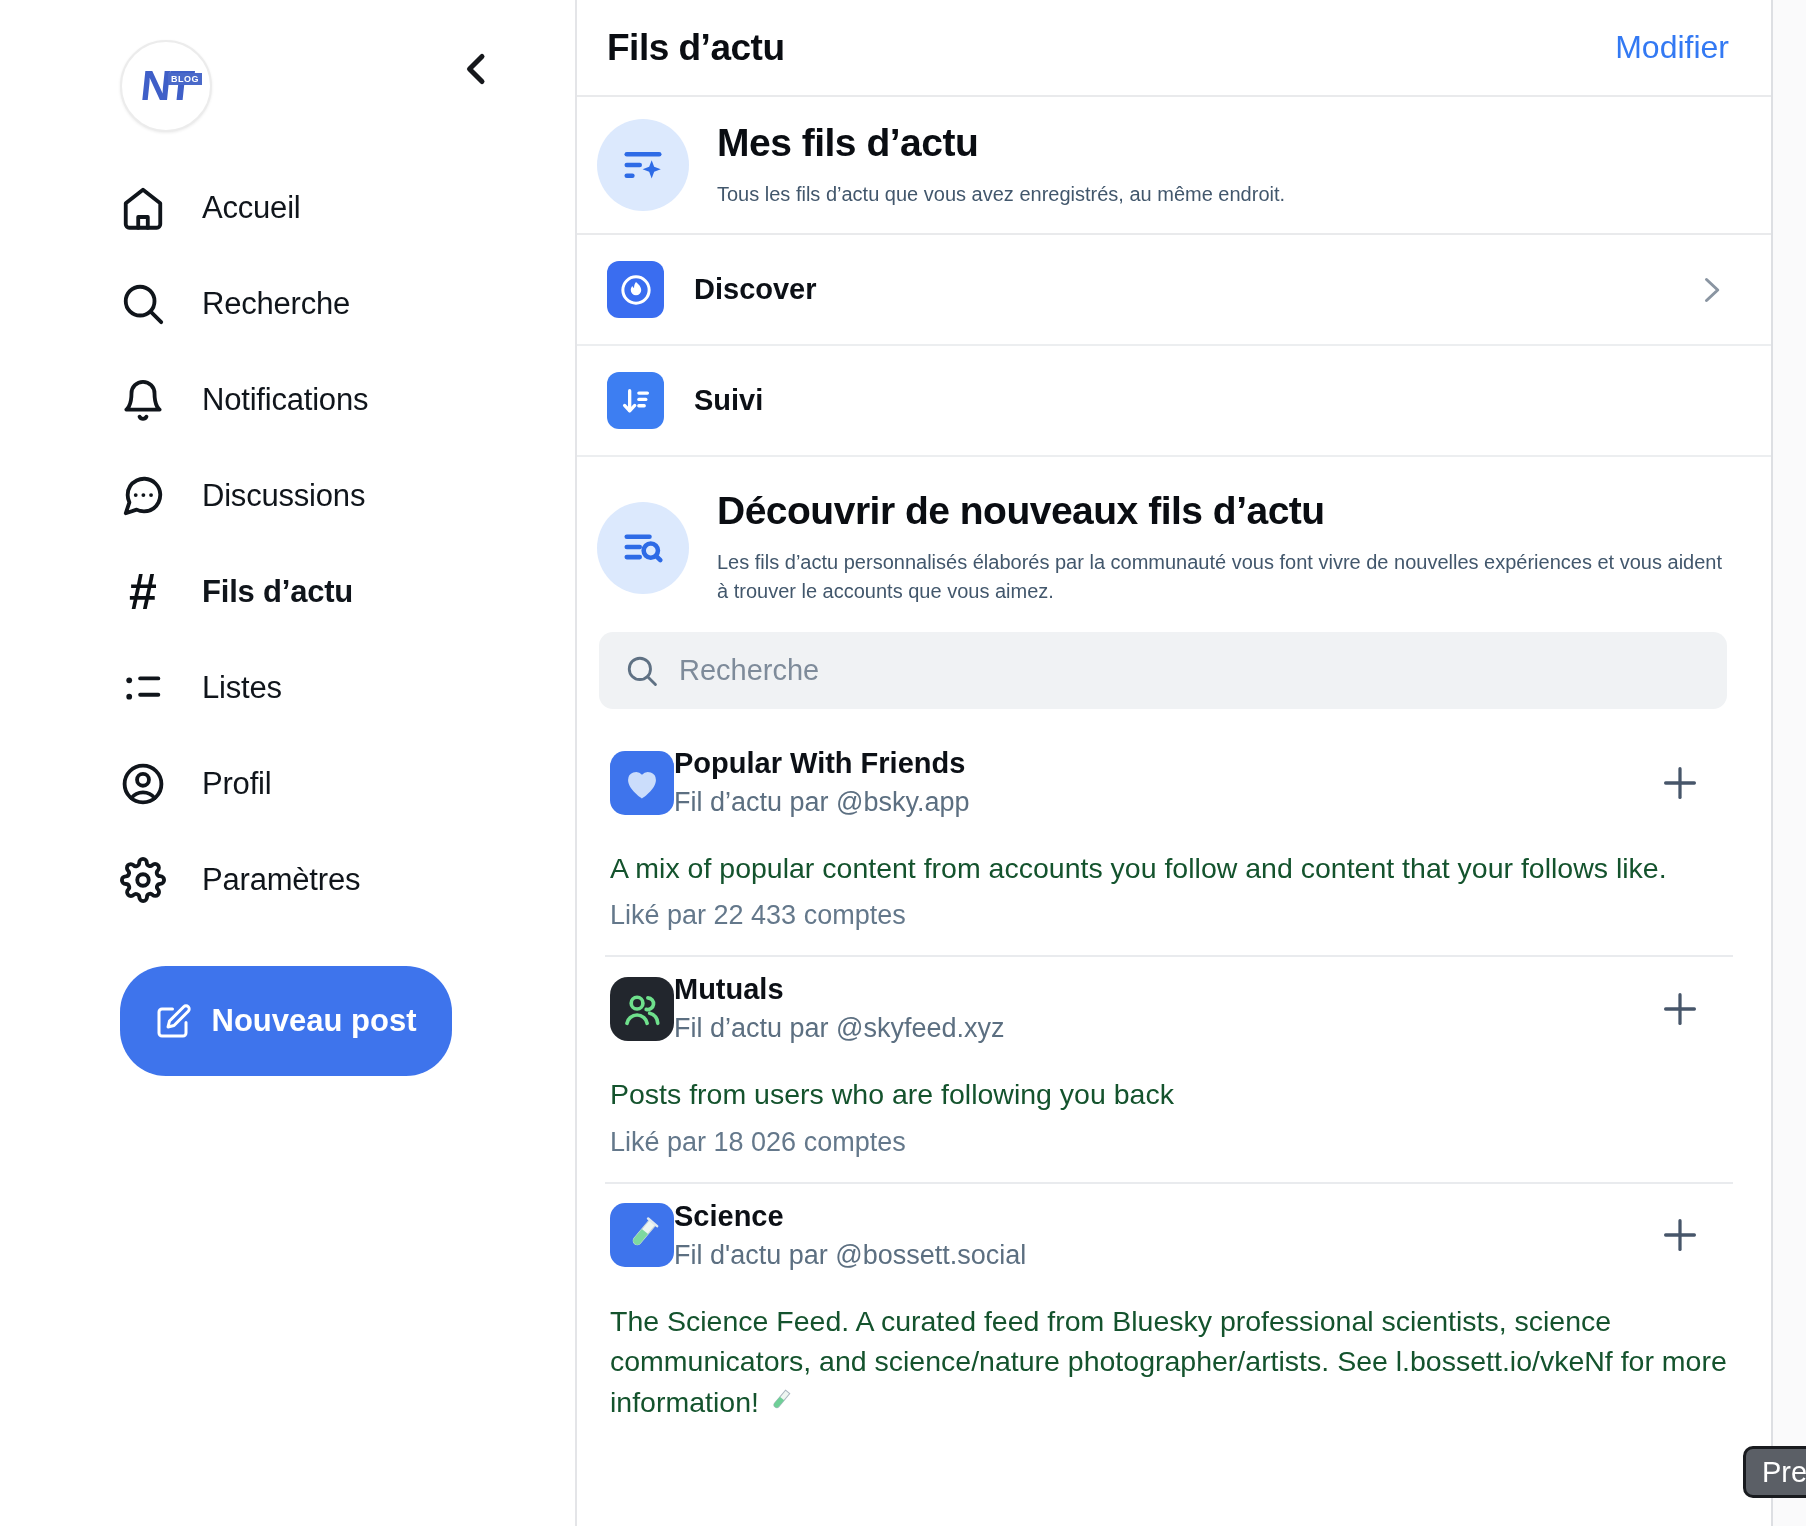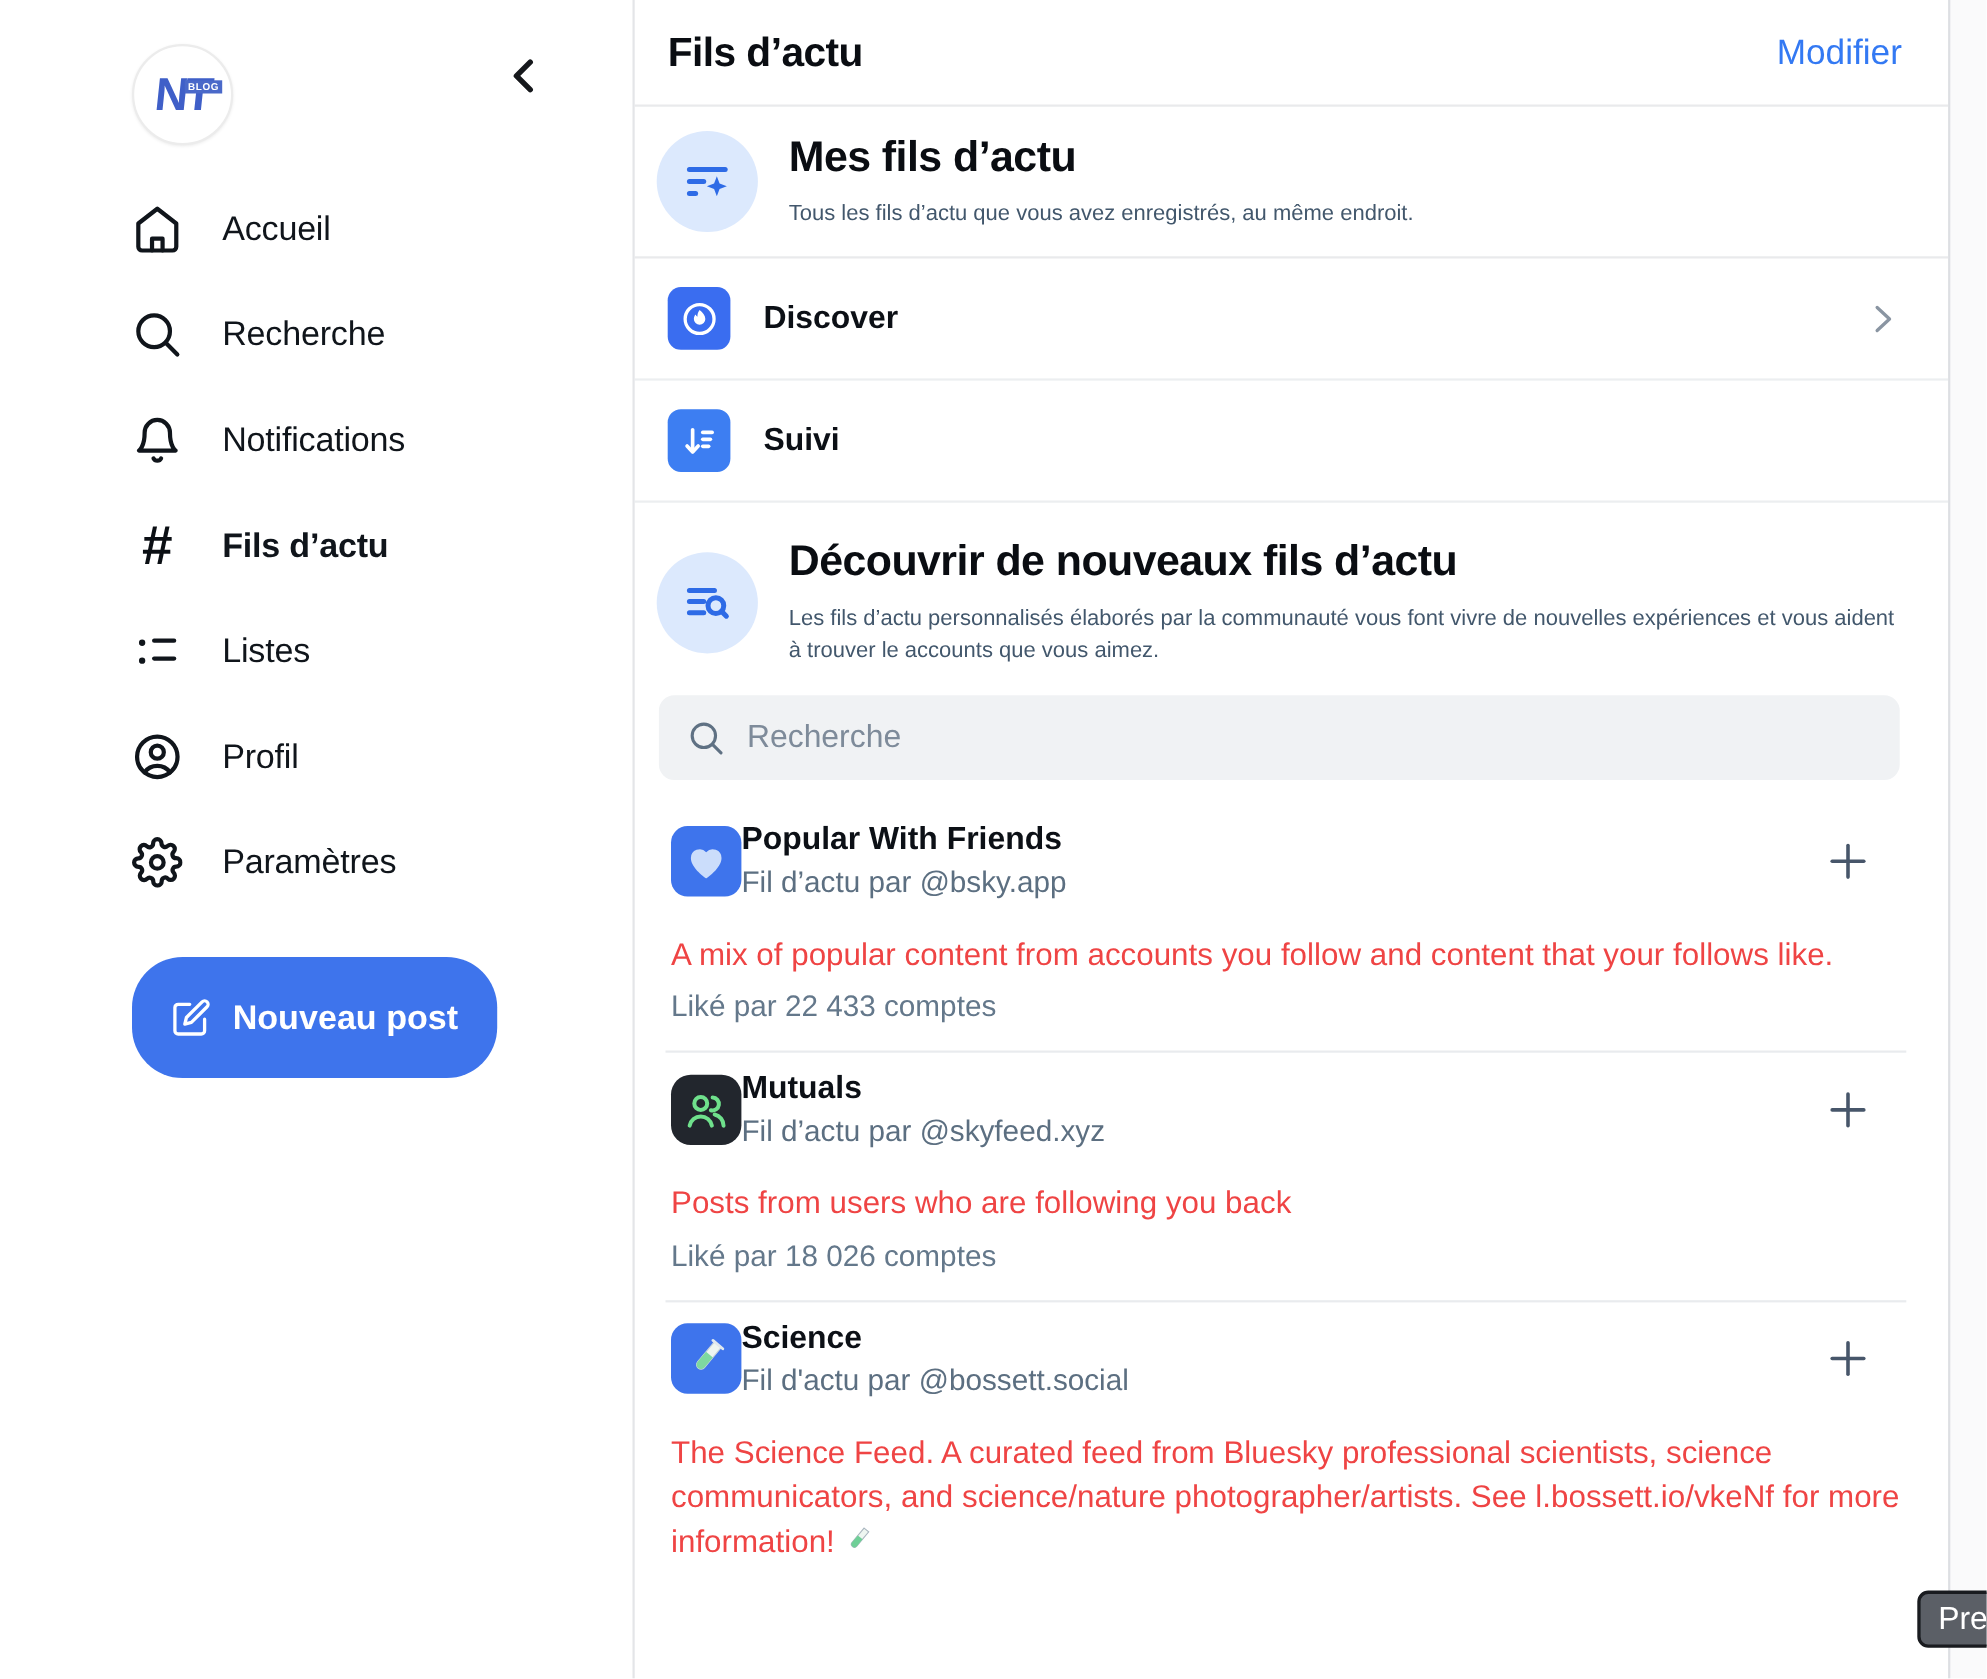--- a/index.html
+++ b/index.html
@@ -63,21 +63,21 @@
 
   .feedcard{margin:0 38px 0 28px;padding:16px 2px 24px 5px;border-bottom:2px solid #e9ebee;}
   .feedcard:last-child{border-bottom:none;}
   .feedhead{display:flex;align-items:center;position:relative;}
   .avatar-tile{width:64px;height:64px;border-radius:15px;display:flex;align-items:center;justify-content:center;flex:0 0 64px;}
   .avatar-tile svg{width:44px;height:44px;}
   .feed-title{font-size:29px;font-weight:700;color:#0c1016;}
   .feed-byline{font-size:27px;color:#5c6f81;margin-top:7px;}
   .plus-btn{margin-left:auto;margin-right:28px;background:none;border:none;color:#47566a;cursor:pointer;padding:0;display:flex;}
   .plus-btn svg{width:46px;height:46px;}
-  .feed-desc{margin-top:30px;font-size:28.5px;color:#ef4444;line-height:1.42;max-width:1160px;}
+  .feed-desc{margin-top:30px;font-size:28.5px;color:#14532d;line-height:1.42;max-width:1160px;}
   .feed-likes{margin-top:12px;font-size:27px;color:#64788b;}
   .emoji-svg{display:inline-block;width:30px;height:30px;vertical-align:-4px;margin-left:6px;}
 
   
   .gutter{flex:0 0 33px;border-left:2px solid #dddfe3;background:#fafafb;}
 
   
   .cut-tooltip{position:absolute;left:1743px;top:1446px;height:52px;width:110px;background:var(--tooltip-bg,#5b5f66);
                border:3px solid #191b1f;border-radius:10px;color:#fff;font-size:29px;display:flex;align-items:center;
                padding-left:16px;box-sizing:border-box;z-index:6;cursor:pointer;}
@@ -122,20 +122,31 @@
         <span class="nlabel">Recherche</span>
       </div>
       <div class="navitem">
         <span class="nicon">
           <svg viewBox="0 0 24 24" fill="none" stroke="currentColor" stroke-width="2" stroke-linecap="round" stroke-linejoin="round">
               <path d="M18 8.5a6 6 0 0 0-12 0c0 7-2.7 8.5-2.7 8.5h17.4S18 15.5 18 8.5"></path>
               <path d="M10.2 20.7a2 2 0 0 0 3.6 0"></path>
             </svg>
         </span>
         <span class="nlabel">Notifications</span>
+      </div>
+      <div class="navitem">
+        <span class="nicon">
+          <svg viewBox="0 0 24 24" fill="none" stroke="currentColor" stroke-width="2" stroke-linecap="round" stroke-linejoin="round">
+              <path d="M21 11.5a8.38 8.38 0 0 1-.9 3.8 8.5 8.5 0 0 1-7.6 4.7 8.38 8.38 0 0 1-3.8-.9L3 21l1.9-5.7a8.38 8.38 0 0 1-.9-3.8 8.5 8.5 0 0 1 4.7-7.6 8.38 8.38 0 0 1 3.8-.9h.5a8.48 8.48 0 0 1 8 8z"></path>
+              <circle cx="8.2" cy="11.5" r="1" fill="currentColor" stroke="none"></circle>
+              <circle cx="12.2" cy="11.5" r="1" fill="currentColor" stroke="none"></circle>
+              <circle cx="16.2" cy="11.5" r="1" fill="currentColor" stroke="none"></circle>
+            </svg>
+        </span>
+        <span class="nlabel">Discussions</span>
       </div>
       <div class="navitem active">
         <span class="nicon">
             <span class="hashglyph">#</span>
           </span>
         <span class="nlabel">Fils d’actu</span>
       </div>
       <div class="navitem">
         <span class="nicon">
           <svg viewBox="0 0 24 24" fill="none" stroke="currentColor" stroke-width="2" stroke-linecap="round" stroke-linejoin="round">

